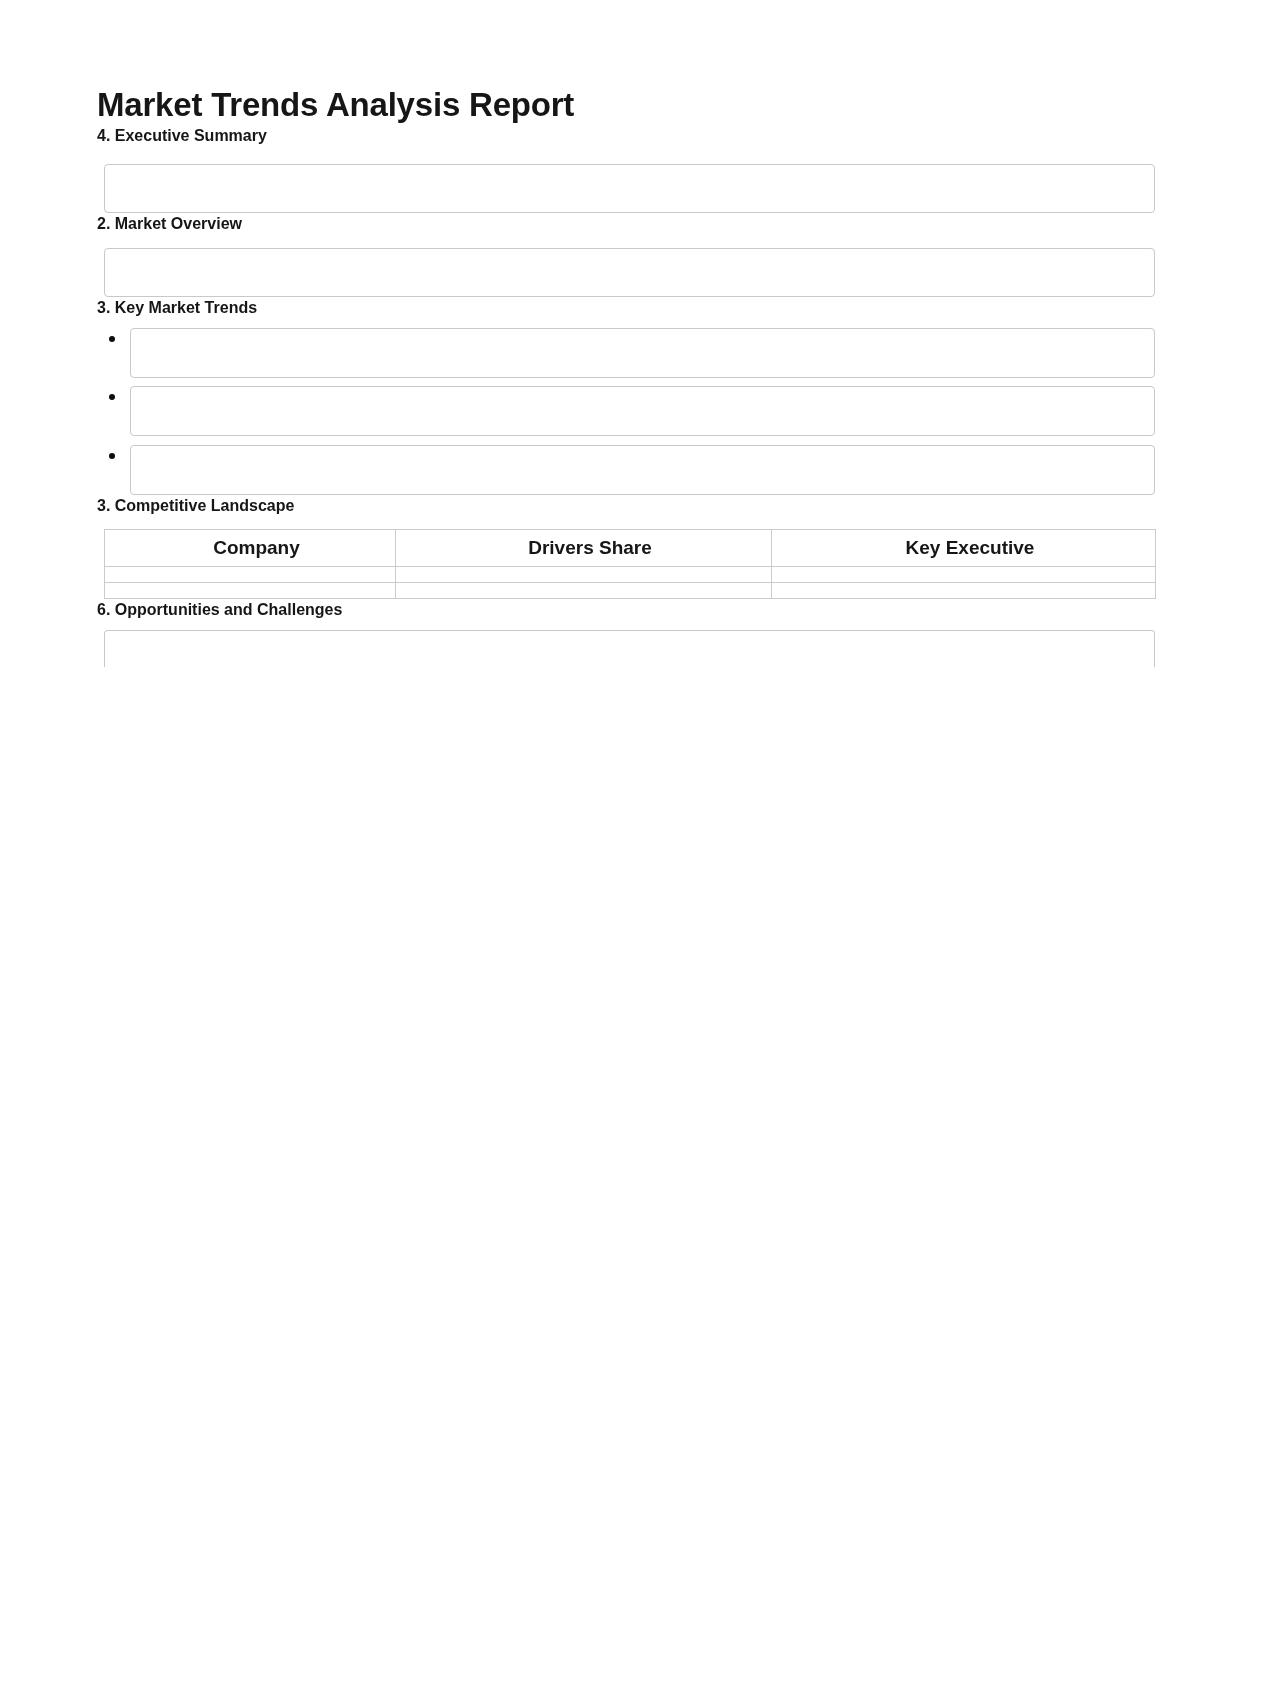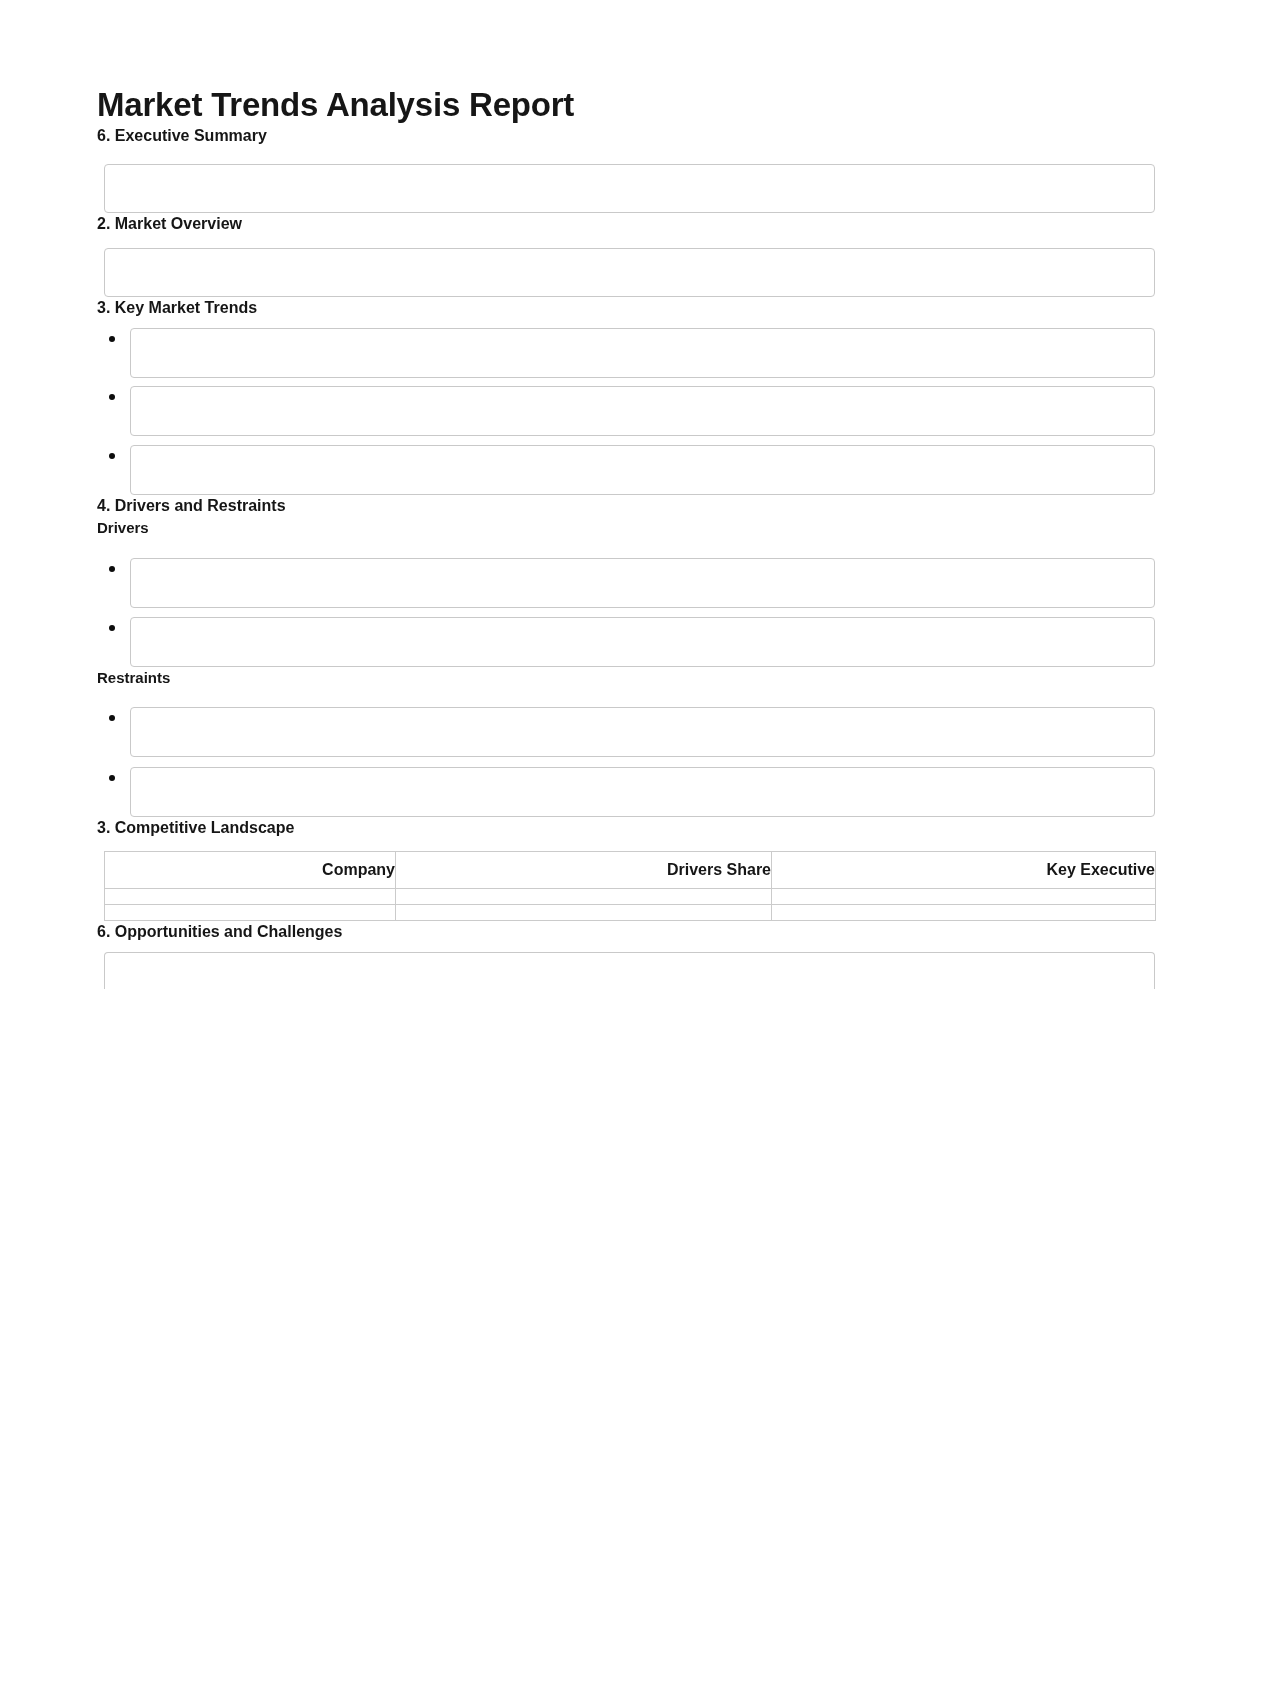--- a/index.html
+++ b/index.html
@@ -81,23 +81,23 @@
     border-collapse: collapse;
     table-layout: fixed;
   }
   .cl-table th, .cl-table td {
     border: 1px solid #cbcbcb;
     background: #ffffff;
   }
   .cl-table th {
     height: 36px;
     padding: 0 0 0 13px;
-    font-size: 16px;
+    font-size: 19px;
     font-weight: 700;
-    text-align: right;
+    text-align: center;
     color: #161616;
     vertical-align: middle;
   }
   .cl-table td {
     height: 15px;
     padding: 0 0 0 13px;
     font-size: 13px;
   }
   .col-company { width: 291px; }
   .col-share   { width: 376px; }
@@ -115,21 +115,21 @@
   }
 </style>
 </head>
 <body>
 
 <div class="page">
 
   <h1 class="doc-title">Market Trends Analysis Report</h1>
 
   <section>
-    <h2 class="sec-heading mt-34">6. Executive Summary</h2>
+    <h2 class="sec-heading mt-34">4. Executive Summary</h2>
     <div class="input-box box-exec" role="textbox"></div>
   </section>
 
   <section>
     <h2 class="sec-heading mt-44">2. Market Overview</h2>
     <div class="input-box box-mo" role="textbox"></div>
   </section>
 
   <section>
     <h2 class="sec-heading mt-44">3. Key Market Trends</h2>
@@ -140,43 +140,20 @@
     <div class="bullet-row gap8">
       <span class="bullet-dot"></span>
       <div class="bullet-box" role="textbox"></div>
     </div>
     <div class="bullet-row gap9">
       <span class="bullet-dot"></span>
       <div class="bullet-box" role="textbox"></div>
     </div>
   </section>
 
-  <section>
-    <h2 class="sec-heading mt-44">4. Drivers and Restraints</h2>
-
-    <h3 class="sub-heading mt-28">Drivers</h3>
-    <div class="bullet-row gap20">
-      <span class="bullet-dot"></span>
-      <div class="bullet-box" role="textbox"></div>
-    </div>
-    <div class="bullet-row gap9">
-      <span class="bullet-dot"></span>
-      <div class="bullet-box" role="textbox"></div>
-    </div>
-
-    <h3 class="sub-heading mt-33">Restraints</h3>
-    <div class="bullet-row gap19">
-      <span class="bullet-dot"></span>
-      <div class="bullet-box" role="textbox"></div>
-    </div>
-    <div class="bullet-row gap10">
-      <span class="bullet-dot"></span>
-      <div class="bullet-box" role="textbox"></div>
-    </div>
-  </section>
 
   <section>
     <h2 class="sec-heading mt-44">3. Competitive Landscape</h2>
     <table class="cl-table">
       <colgroup>
         <col class="col-company">
         <col class="col-share">
         <col class="col-strengths">
       </colgroup>
       <thead>

